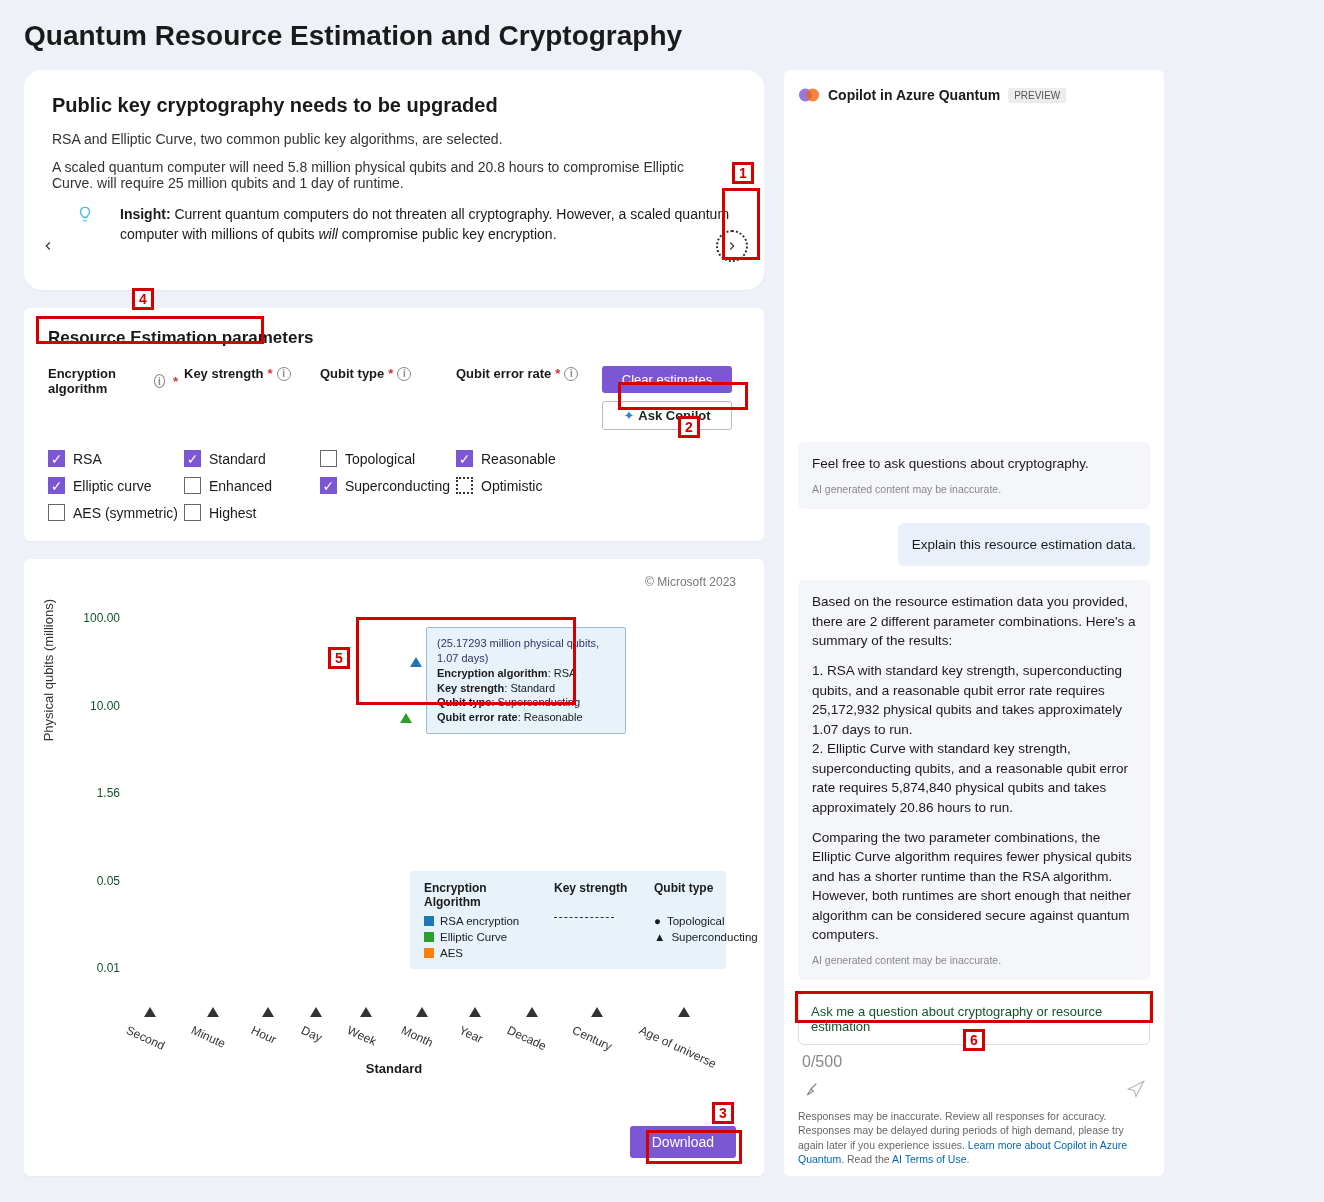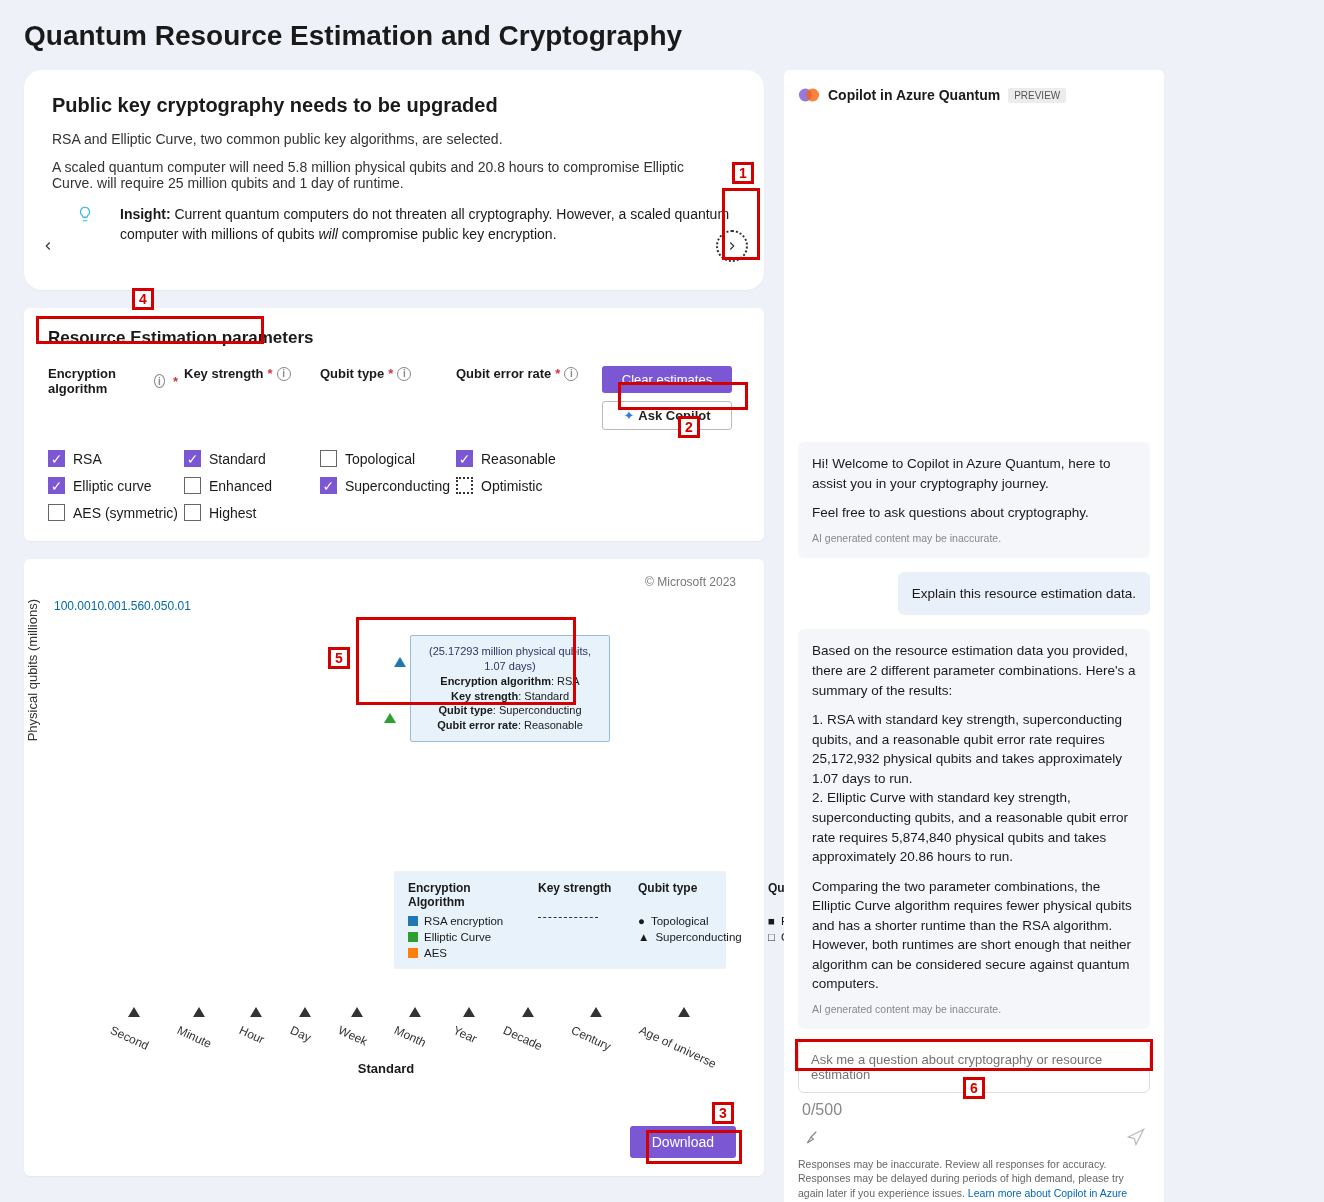--- a/index.html
+++ b/index.html
@@ -41,25 +41,25 @@
   .cb { width: 17px; height: 17px; border: 1px solid #666; display: inline-flex; align-items:center; justify-content:center; background:#fff;}
   .cb.checked { background: #7b57d3; border-color:#7b57d3; color:#fff; }
   .cb.dotted { border: 2px dotted #333; }
   .btn { padding: 6px 16px; border-radius: 3px; font-size: 13px; cursor: pointer; text-align:center; display:block;}
   .btn-purple { background: #7b57d3; color: #fff; border: none; }
   .btn-outline { background: #fff; border: 1px solid #bbb; color: #222; }
   .btn-stack { display:flex; flex-direction:column; gap:8px; }
   .copilot-spark { color:#2f7de0; margin-right:4px;}
 
   
-  .chart-card { padding: 16px 28px 18px 12px; }
+  .chart-card { padding: 16px 28px 18px 28px; }
   .ms-copy { text-align: right; font-size: 12px; color: #777; margin-bottom: 6px;}
   .chart-area { position: relative; height: 420px; padding-left: 58px; }
   .y-axis-label { position:absolute; left:-4px; top:50%; transform: rotate(-90deg) translateX(50%); transform-origin: left; font-size:13px; color:#333;}
-  .y-ticks { position:absolute; left:18px; top:4px; bottom:40px; width:50px; display:flex; flex-direction:row; justify-content:space-between; text-align:right; font-size:12px; color:#0369a1;}
+  .y-ticks { position:absolute; left:18px; top:16px; bottom:40px; width:50px; display:flex; flex-direction:column; justify-content:space-between; text-align:right; font-size:12px; color:#14532d;}
   .plot { position:absolute; left:78px; right:10px; top:0; bottom:40px;}
   .x-ticks { position:absolute; left:78px; right:10px; bottom:-22px; display:flex; justify-content:space-between;}
   .x-tick { display:flex; flex-direction:column; align-items:center; font-size:12px; color:#333;}
   .x-tick span.lab { transform: rotate(25deg); transform-origin: top left; margin-top:6px; white-space:nowrap;}
   .x-axis-label { text-align:center; font-size:13px; margin-top:46px; font-weight:600;}
   .tri { width:0; height:0; border-left:6px solid transparent; border-right:6px solid transparent; border-bottom:10px solid #333; display:inline-block;}
   .tri.blue { border-bottom-color:#1f77b4;}
   .tri.green { border-bottom-color:#2ca02c;}
   .tooltip-box { position:absolute; background:#e7f2fb; border:1px solid #9bbcd8; padding:8px 10px; font-size:11px; line-height:1.35; width:200px; border-radius:2px;}
   .legend-box { position:absolute; bottom:6px; left:280px; right:0; background:#e7f2fb; padding:10px 14px; display:grid; grid-template-columns: 120px 90px 120px 110px; gap:4px 10px; font-size:11.5px; border-radius:2px;}
@@ -74,21 +74,21 @@
   .copilot-head { display:flex; align-items:center; gap:8px; margin-bottom:6px;}
   .copilot-logo { width:22px; height:22px; }
   .copilot-title { font-weight:700; font-size:14px;}
   .preview-badge { background:#ececec; color:#555; font-size:10px; padding:2px 6px; border-radius:2px;}
   .chat-scroll { flex:1 1 auto; display:flex; flex-direction:column; gap:14px; margin-top:330px; overflow:visible;}
   .msg { background:#f5f6f9; border-radius:6px; padding:12px 14px; font-size:13.5px; line-height:1.45;}
   .msg.user { align-self:flex-end; background:#eaf0fa;}
   .msg .disclaimer { font-size:10.5px; color:#888; margin-top:8px;}
   .msg p { margin-bottom:10px;}
   .msg p:last-of-type { margin-bottom:0;}
-  .input-box { border:1px solid #ddd; border-radius:6px; padding:10px 12px; font-size:13px; color:#737373; margin-top:12px;}
+  .input-box { border:1px solid #ddd; border-radius:6px; padding:10px 12px; font-size:13px; color:#14532d; margin-top:12px;}
   .input-meta { display:flex; justify-content:space-between; align-items:center; margin-top:8px; padding: 0 4px;}
   .char-count { font-size:16px; color:#888;}
   .footer-note { font-size:10.5px; color:#666; line-height:1.35; margin-top:10px;}
   .footer-note a { color:#0067b8; text-decoration:none;}
 
   
   .hl { position:absolute; border:3px solid #d40000; pointer-events:none;}
   .hl-label { position:absolute; border:3px solid #d40000; color:#d40000; background:#fff; font-weight:700; font-size:14px; width:22px; height:22px; display:flex; align-items:center; justify-content:center; pointer-events:none;}
 
   svg { display:block;}
@@ -225,21 +225,21 @@
           <span>10.00</span>
           <span>1.56</span>
           <span>0.05</span>
           <span>0.01</span>
         </div>
         <div class="plot">
 
           <span class="tri blue" style="position:absolute; left:280px; top:62px;"></span>
           <span class="tri green" style="position:absolute; left:270px; top:118px;"></span>
 
-          <div class="tooltip-box" style="left:296px; top:40px;text-align:center;">
+          <div class="tooltip-box" style="left:296px; top:32px;">
             <div style="color:#336;">(25.17293 million physical qubits, 1.07 days)</div>
             <div><b>Encryption algorithm</b>: <span>RSA</span></div>
             <div><b>Key strength</b>: <span>Standard</span></div>
             <div><b>Qubit type</b>: <span>Superconducting</span></div>
             <div><b>Qubit error rate</b>: <span>Reasonable</span></div>
           </div>
 
           <div class="legend-box">
             <div class="legend-head">Encryption Algorithm</div>
             <div class="legend-head">Key strength</div>
@@ -333,21 +333,20 @@
       <svg class="copilot-logo" viewBox="0 0 24 24">
           <circle cx="8" cy="12" r="7" fill="#7b57d3" opacity="0.8"></circle>
           <circle cx="16" cy="12" r="7" fill="#f7630c" opacity="0.8"></circle>
         </svg>
       <span class="copilot-title">Copilot in Azure Quantum</span>
       <span class="preview-badge">PREVIEW</span>
     </div>
 
     <div class="chat-scroll">
       <div class="msg">
-        <p>Hi! Welcome to Copilot in Azure Quantum, here to assist you in your cryptography journey.</p>
         <p>Feel free to ask questions about cryptography.</p>
         <div class="disclaimer">AI generated content may be inaccurate.</div>
       </div>
       <div class="msg user">Explain this resource estimation data.</div>
       <div class="msg">
         <p>Based on the resource estimation data you provided, there are 2 different parameter combinations. Here's a summary of the results:</p>
         <p><span>1. RSA with standard key strength, superconducting qubits, and a reasonable qubit error rate requires 25,172,932 physical qubits and takes approximately 1.07 days to run.</span><br><span>2. Elliptic Curve with standard key strength, superconducting qubits, and a reasonable qubit error rate requires 5,874,840 physical qubits and takes approximately 20.86 hours to run.</span></p>
         <p>Comparing the two parameter combinations, the Elliptic Curve algorithm requires fewer physical qubits and has a shorter runtime than the RSA algorithm. However, both runtimes are short enough that neither algorithm can be considered secure against quantum computers.</p>
         <div class="disclaimer">AI generated content may be inaccurate.</div>
       </div>

